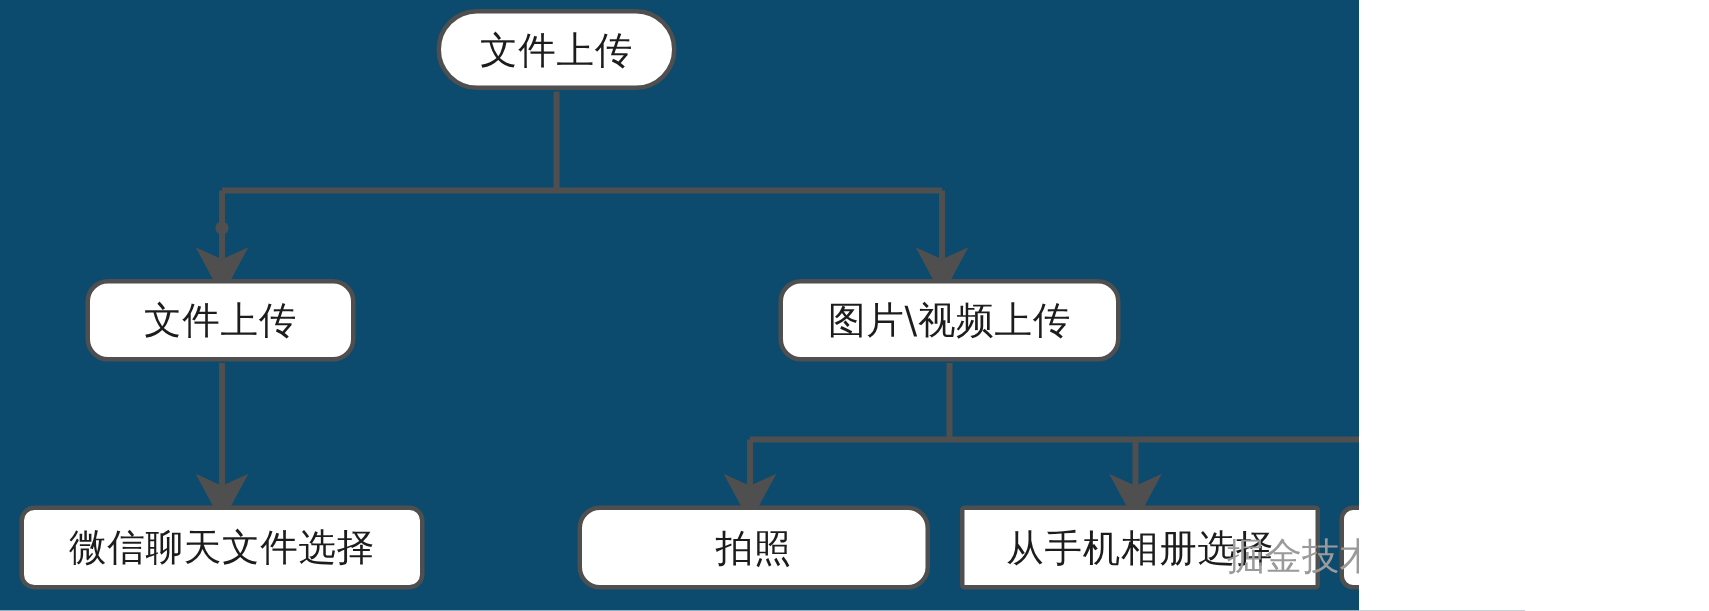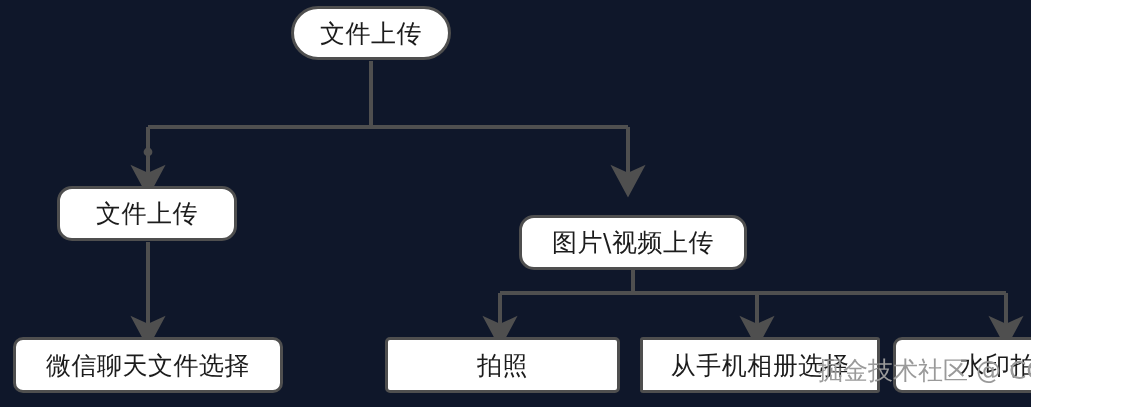--- a/index.html
+++ b/index.html
@@ -5,23 +5,23 @@
   html, body {
     margin: 0;
     padding: 0;
     background: #ffffff;
   }
   body {
     font-family: "DejaVu Sans", "Liberation Sans", sans-serif;
   }
   #canvas {
     position: relative;
-    width: 1031px;
+    width: 906px;
     height: 407px;
-    background: #0f172a;
+    background: #0c4a6e;
     overflow: hidden;
   }
   #edges {
     position: absolute;
     left: 0;
     top: 0;
     width: 1139px;
     height: 407px;
   }
   .node {
@@ -34,23 +34,23 @@
     justify-content: center;
     color: #1c1c1c;
     font-size: 25px;
     line-height: 1;
     letter-spacing: 0.5px;
     white-space: nowrap;
     z-index: 2;
   }
   .node-root   { left: 291px; top: 6px;   width: 160px; height: 54px; border-radius: 27px; }
   .node-l2a    { left: 57px;  top: 186px; width: 180px; height: 55px; border-radius: 15px; }
-  .node-l2b    { left: 519px; top: 186px; width: 228px; height: 55px; border-radius: 15px; margin-top: 29px; }
+  .node-l2b    { left: 519px; top: 186px; width: 228px; height: 55px; border-radius: 15px; }
   .node-l3a    { left: 13px;  top: 337px; width: 270px; height: 56px; border-radius: 10px; font-family: Liberation Serif, serif; }
-  .node-l3b    { left: 385px; top: 337px; width: 235px; height: 56px; border-radius: 5px; text-align: right; }
+  .node-l3b    { left: 385px; top: 337px; width: 235px; height: 56px; border-radius: 15px; text-align: right; }
   .node-l3c    { left: 640px; top: 337px; width: 240px; height: 56px; border-radius: 3px; }
   .node-l3d    { left: 893px; top: 337px; width: 235px; height: 56px; border-radius: 9px; }
   .watermark {
     position: absolute;
     left: 786px;
     top: 358px;
     font-size: 25px;
     line-height: 1;
     color: #9a9a9a;
     white-space: nowrap;

